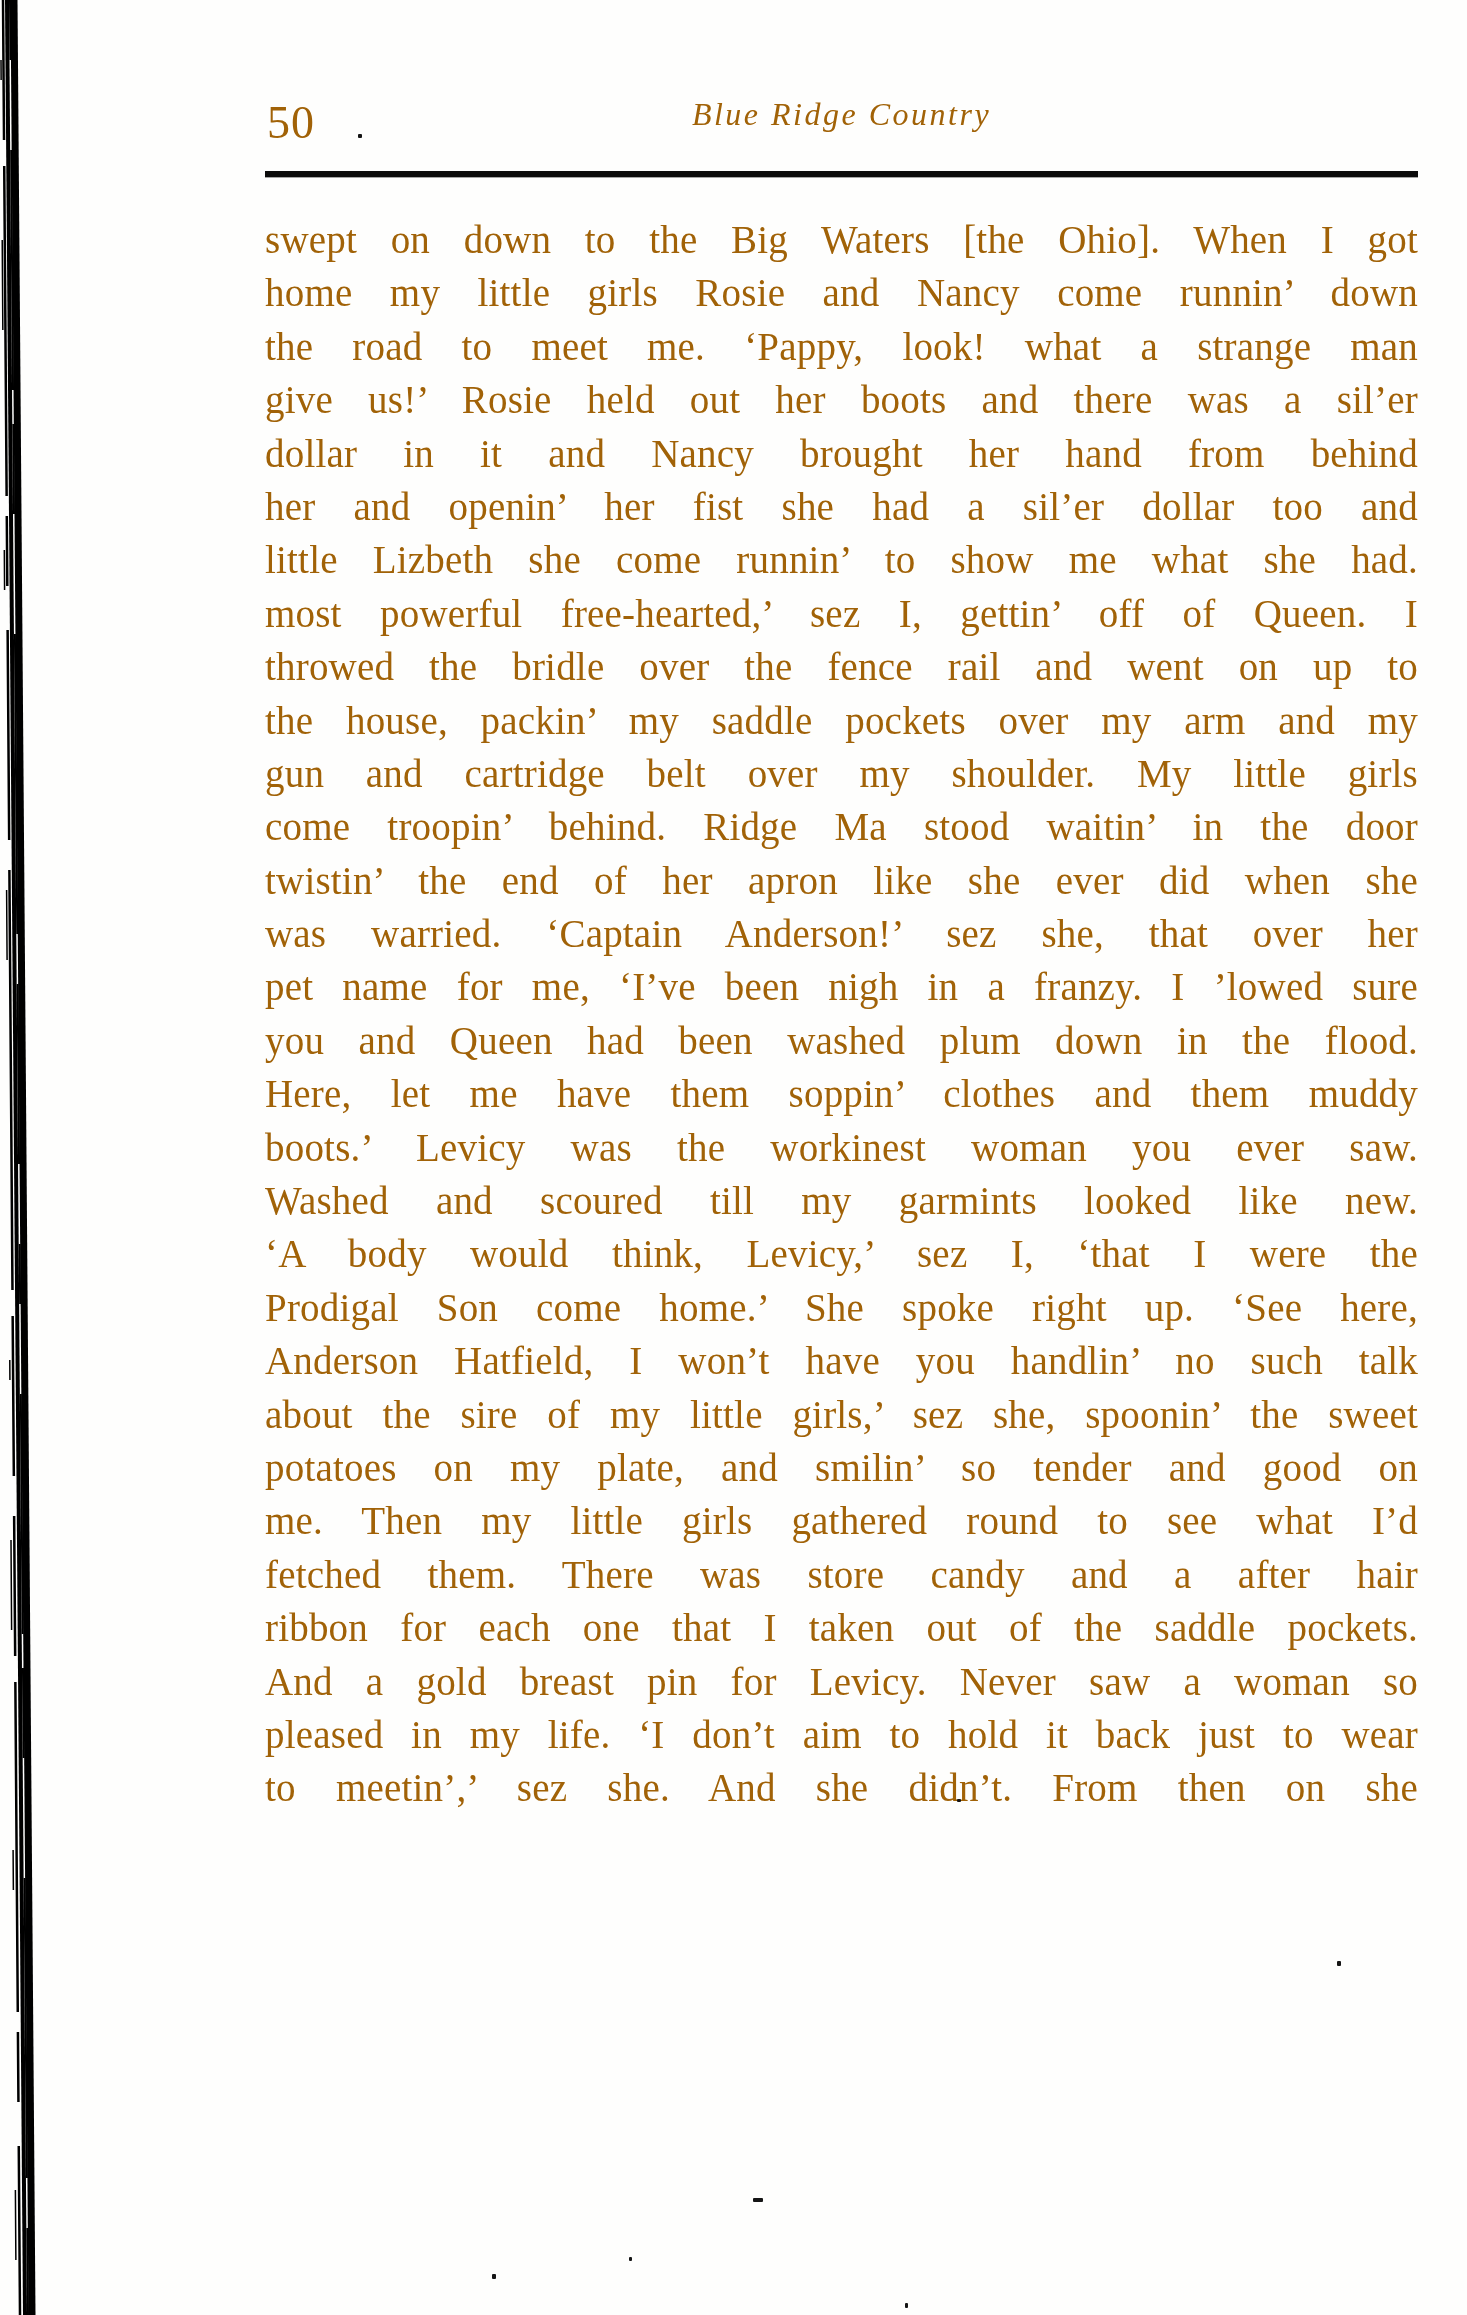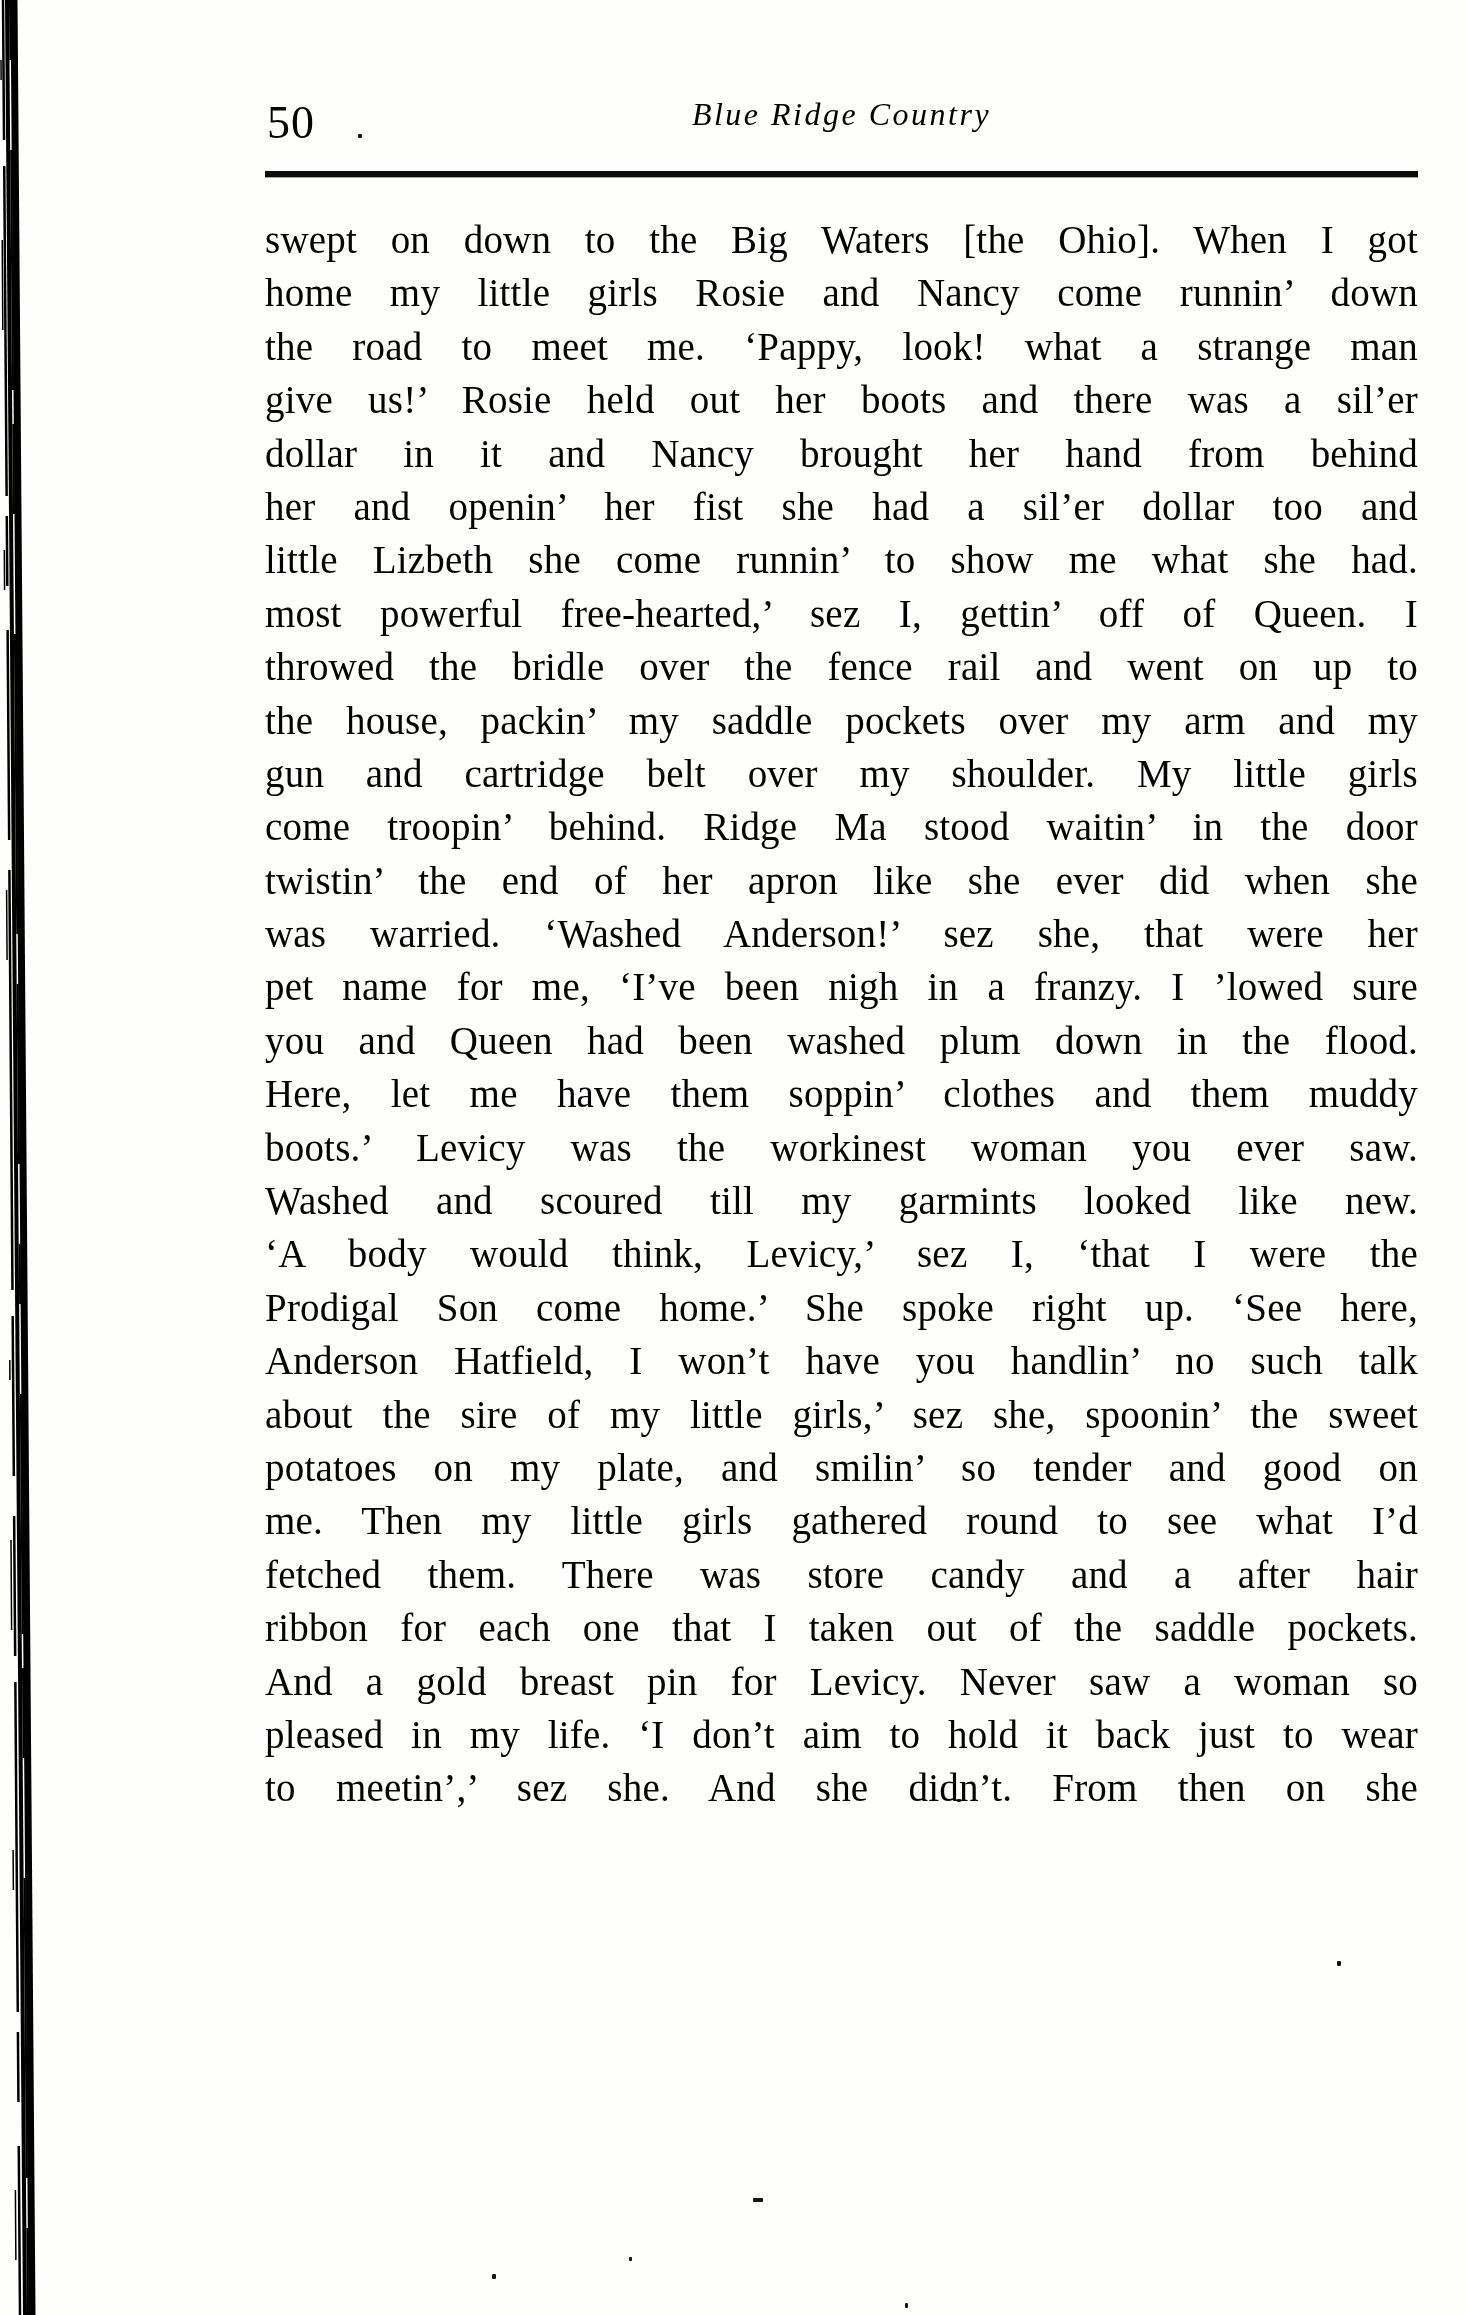--- a/index.html
+++ b/index.html
@@ -7,21 +7,21 @@
     padding: 0;
     background: #ffffff;
   }
   .page {
     position: relative;
     width: 1467px;
     height: 2315px;
     background: #fefefd;
     overflow: hidden;
     font-family: "Liberation Serif", "DejaVu Serif", serif;
-    color: #000000;
+    color: #a16207;
   }
   
   .binding {
     position: absolute;
     left: 0; top: 0;
     width: 44px; height: 2315px;
   }
   
   .header {
     position: absolute;
@@ -113,21 +113,21 @@
       <div class="line">give us!’ Rosie held out her boots and there was a sil’er</div>
       <div class="line">dollar in it and Nancy brought her hand from behind</div>
       <div class="line">her and openin’ her fist she had a sil’er dollar too and</div>
       <div class="line">little Lizbeth she come runnin’ to show me what she had.</div>
       <div class="line">most powerful free-hearted,’ sez I, gettin’ off of Queen. I</div>
       <div class="line">throwed the bridle over the fence rail and went on up to</div>
       <div class="line">the house, packin’ my saddle pockets over my arm and my</div>
       <div class="line">gun and cartridge belt over my shoulder. My little girls</div>
       <div class="line">come troopin’ behind. Ridge Ma stood waitin’ in the door</div>
       <div class="line">twistin’ the end of her apron like she ever did when she</div>
-      <div class="line">was warried. ‘Washed Anderson!’ sez she, that were her</div>
+      <div class="line">was warried. ‘Captain Anderson!’ sez she, that over her</div>
       <div class="line">pet name for me, ‘I’ve been nigh in a franzy. I ’lowed sure</div>
       <div class="line">you and Queen had been washed plum down in the flood.</div>
       <div class="line">Here, let me have them soppin’ clothes and them muddy</div>
       <div class="line">boots.’ Levicy was the workinest woman you ever saw.</div>
       <div class="line">Washed and scoured till my garmints looked like new.</div>
       <div class="line">‘A body would think, Levicy,’ sez I, ‘that I were the</div>
       <div class="line">Prodigal Son come home.’ She spoke right up. ‘See here,</div>
       <div class="line">Anderson Hatfield, I won’t have you handlin’ no such talk</div>
       <div class="line">about the sire of my little girls,’ sez she, spoonin’ the sweet</div>
       <div class="line">potatoes on my plate, and smilin’ so tender and good on</div>

